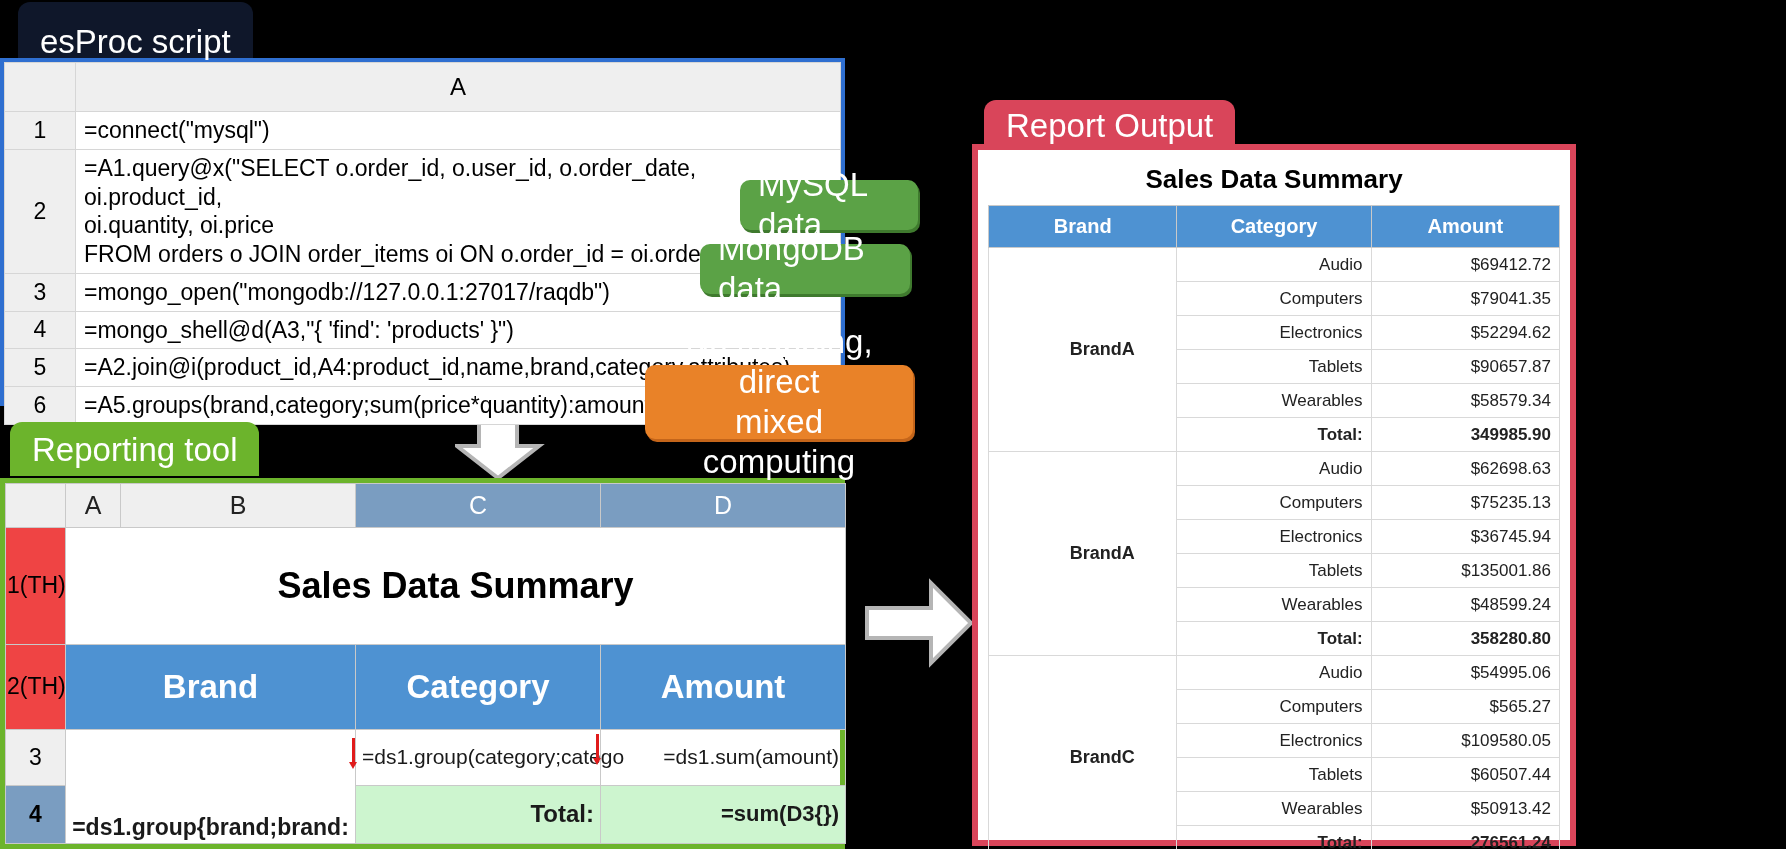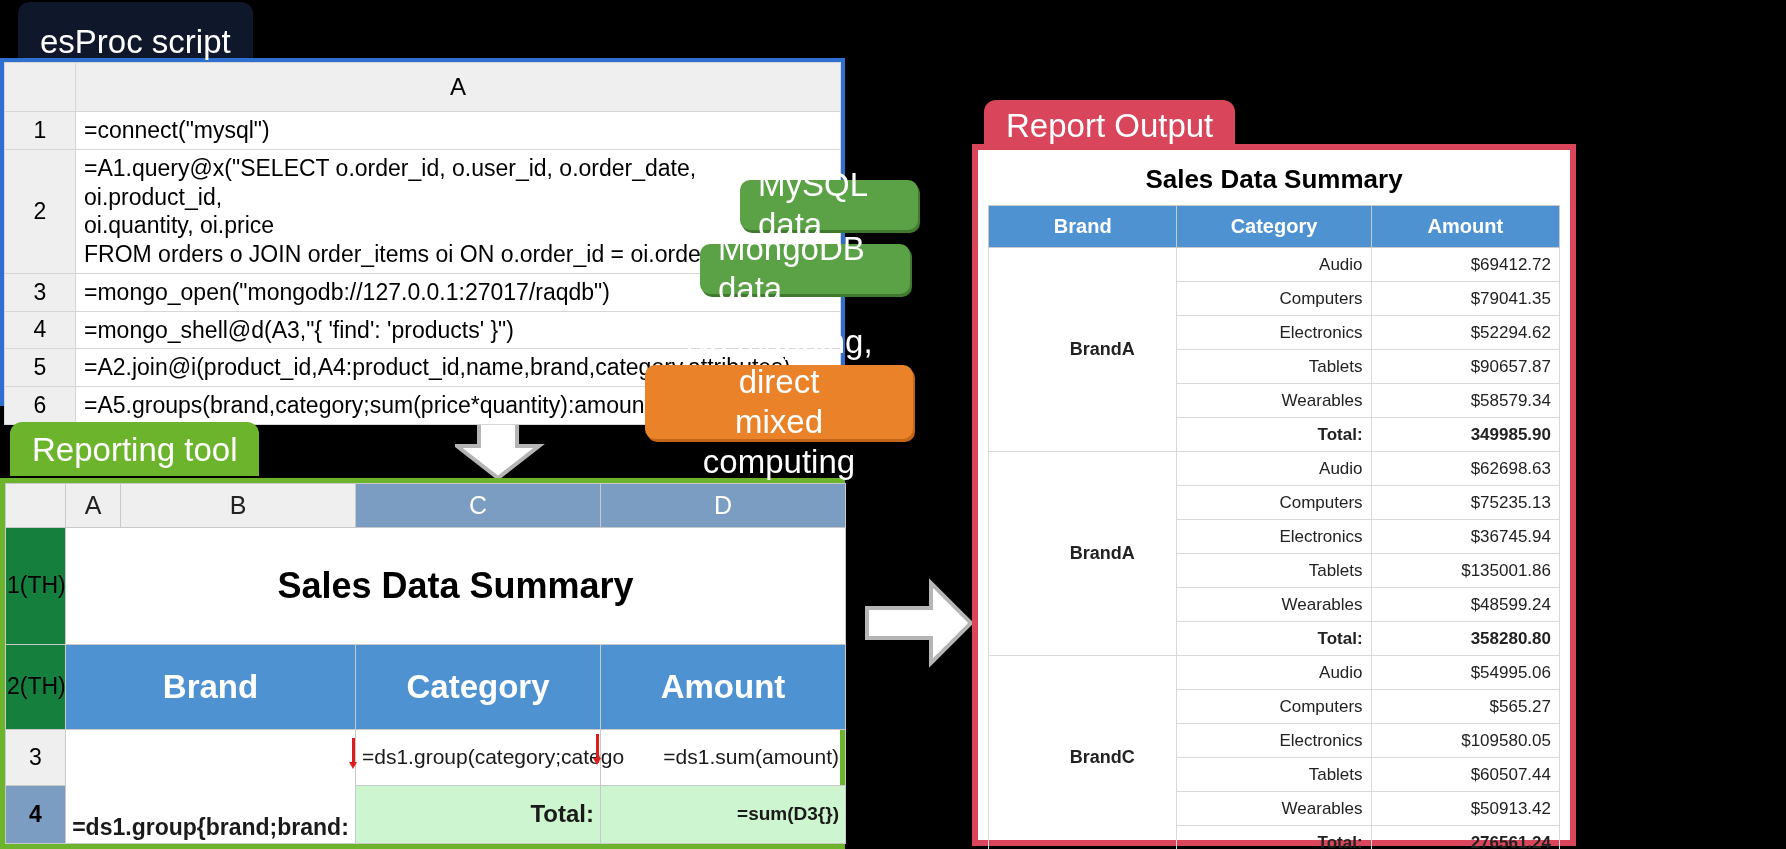--- a/index.html
+++ b/index.html
@@ -40,21 +40,21 @@
     position:absolute;left:0;top:478px;width:845px;height:371px;
     background:#fff;border:5px solid #6cb42c;box-sizing:border-box;z-index:5;
   }
   #report-tool-tab{left:10px;top:422px;height:54px;background:#6cb42c;}
 
   .rt{width:100%;height:100%;border-collapse:collapse;table-layout:fixed;}
   .rt td{border:1px solid #c9c9c9;box-sizing:border-box;}
   .rt .hdr{background:#efefef;text-align:center;font-size:25px;color:#222;height:36px;}
   .rt .hdr.sel{background:#7a9dc1;color:#fff;}
   .rt .rnum{background:#efefef;text-align:center;font-size:23px;width:60px;}
-  .rt .rnum.lav{background:#15803d;margin-top:19px;}
+  .rt .rnum.lav{background:#ef4444;margin-top:19px;}
   .rt .rnum.selb{background:#7a9dc1;color:#000;font-weight:bold;}
   .rt .title-cell{text-align:center;font-size:36px;font-weight:bold;background:#fff;}
   .rt .blue-hdr{background:#4e92d2;color:#fff;font-weight:bold;font-size:33px;text-align:center;}
   .rt .f{font-size:21px;color:#1a1a1a;padding:2px 6px;}
   .rt .green{background:#cdf5cf;}
   .rt .bold{font-weight:bold;}
   .rt .right{text-align:right;}
 
   .redmark{display:inline-block;width:3px;height:26px;background:#e01b1b;
            vertical-align:middle;position:relative;}
@@ -193,21 +193,21 @@
       </td>
       <td class="f" style="position:relative;text-align:center;">
         <span>=ds1.group(category;catego</span>
         <span class="redmark" style="position:absolute;right:1px;top:4px;"></span>
       </td>
       <td class="f right">=ds1.sum(amount)</td>
     </tr>
     <tr style="height:48px">
       <td class="rnum selb">4</td>
       <td class="f green right bold" style="font-size:24px;">Total:</td>
-      <td class="f green right bold" style="font-size:19px;">=sum(D3{})</td>
+      <td class="f green right bold" style="font-size:22px;">=sum(D3{})</td>
     </tr>
   </tbody>
     </table>
 </div>
 
 <svg class="arrow" style="left:865px;top:578px;" width="110" height="90">
   <polygon points="2,30 66,30 66,5 106,45 66,85 66,60 2,60" fill="#ffffff" stroke="#b5b5b5" stroke-width="4"></polygon>
 </svg>
 
 <div class="tab-label" id="report-out-tab">

